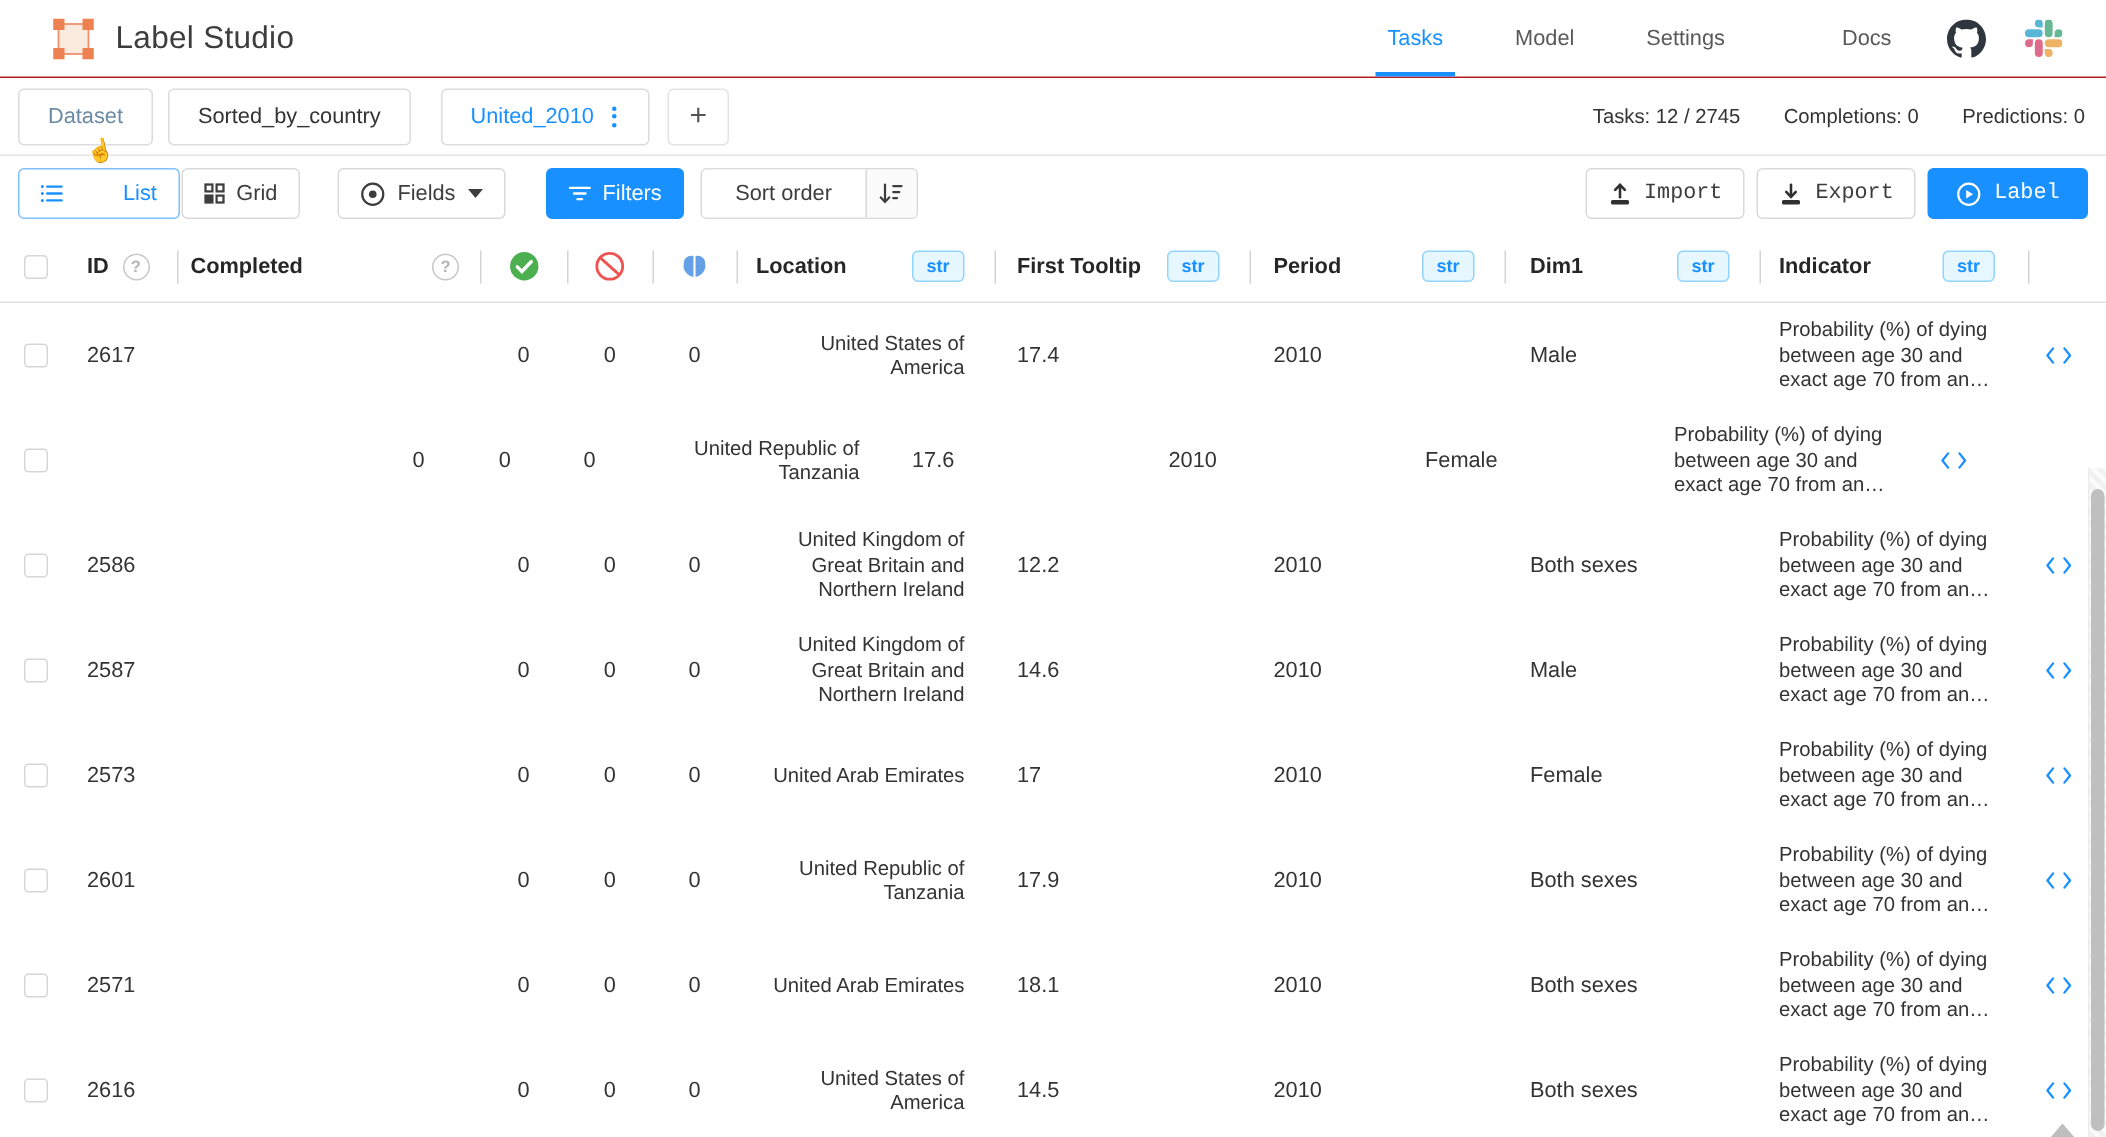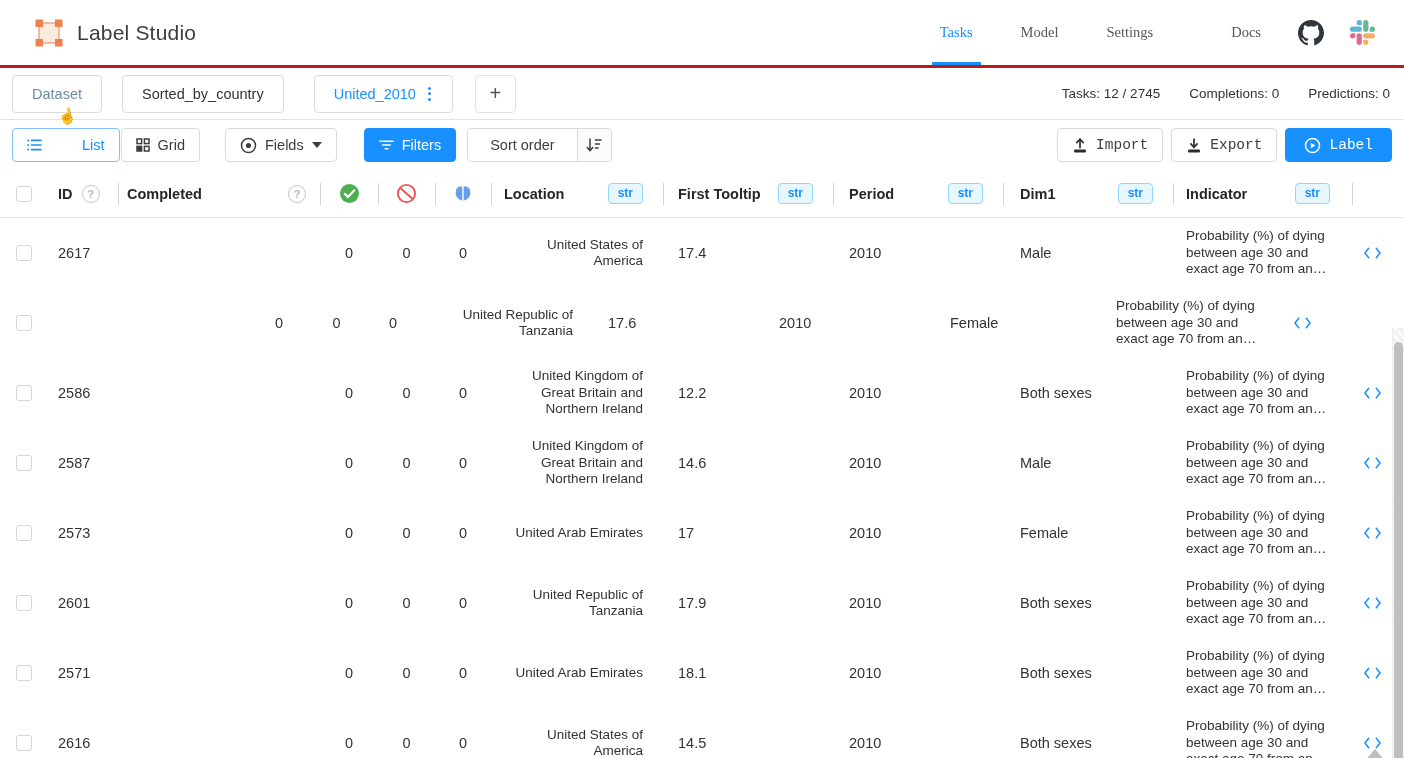--- a/index.html
+++ b/index.html
@@ -1,38 +1,38 @@
 <!DOCTYPE html>
 <html><head>
 <meta charset="utf-8">
 <style>
   * { margin:0; padding:0; box-sizing:border-box; }
   html,body { width:1404px; height:758px; overflow:hidden; background:#fff;
     font-family:"Liberation Sans", sans-serif; color:#333; }
 
   
-  .topbar { height:68px; display:flex; align-items:center; padding:0 16px 0 34px;
-    border-bottom:3px solid #b91c1c; background:#fff; }
+  .topbar { height:52px; display:flex; align-items:center; padding:0 16px 0 34px;
+    border-bottom:1px solid #b91c1c; background:#fff; }
   .logo-wrap { display:flex; align-items:center; gap:13px; }
   .logo-text { font-size:21px; color:#3d3d3d; letter-spacing:.2px; }
   .topnav { margin-left:auto; display:flex; align-items:stretch; height:100%; }
   .topnav-item { display:flex; align-items:center; padding:0 24px; font-size:14.5px;
-    color:#595959; position:relative; cursor:pointer;font-family:Liberation Serif, serif; }
+    color:#595959; position:relative; cursor:pointer; }
   .topnav-item.active { color:#1890ff; }
   .topnav-item.active::after { content:""; position:absolute; left:16px; right:16px;
     bottom:0; height:3px; background:#1890ff; }
   .topnav-item.docs { margin-left:30px; }
   .topnav-icon { display:flex; align-items:center; padding:0 13px; cursor:pointer; }
 
   
   .tabsbar { height:52px; display:flex; align-items:center; padding:0 14px 0 12px;
     border-bottom:1px solid #e4e4e4; background:#fff; }
   .tab { height:38px; display:flex; align-items:center; gap:10px; padding:0 19px;
     border:1px solid #dcdcdc; border-radius:4px; background:#fff; font-size:14.5px;
-    color:#333; margin-right:20px; cursor:pointer; position:relative; }
+    color:#333; margin-right:10px; cursor:pointer; position:relative; }
   .tab.hovered { color:#6b8ba4; }
   .tab.active { color:#1890ff; margin-left:10px; }
   .tab-kebab { display:flex; flex-direction:column; gap:2.5px; padding:2px; }
   .tab-kebab i { width:3px; height:3px; border-radius:50%; background:#1890ff; display:block; }
   .tab-add { width:41px; height:38px; margin-left:2px; border:1px solid #e3e3e3; border-radius:4px;
     display:flex; align-items:center; justify-content:center; font-size:20px; color:#555;
     background:#fff; cursor:pointer; font-weight:300; }
   .cursor-hand { position:absolute; left:45px; top:32px; font-size:15px; color:#444;
     text-shadow:0 0 2px #fff; transform:rotate(-12deg); }
   .tab-stats { margin-left:auto; display:flex; gap:29px; font-size:13.5px; color:#333; }

